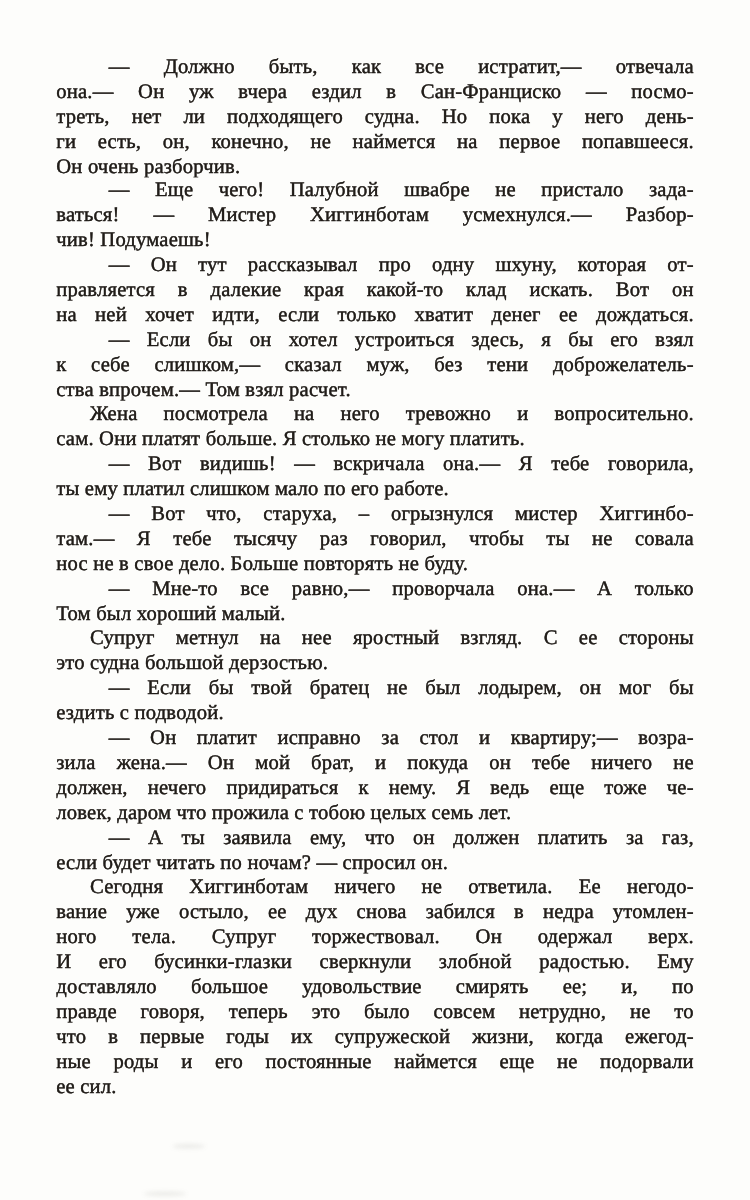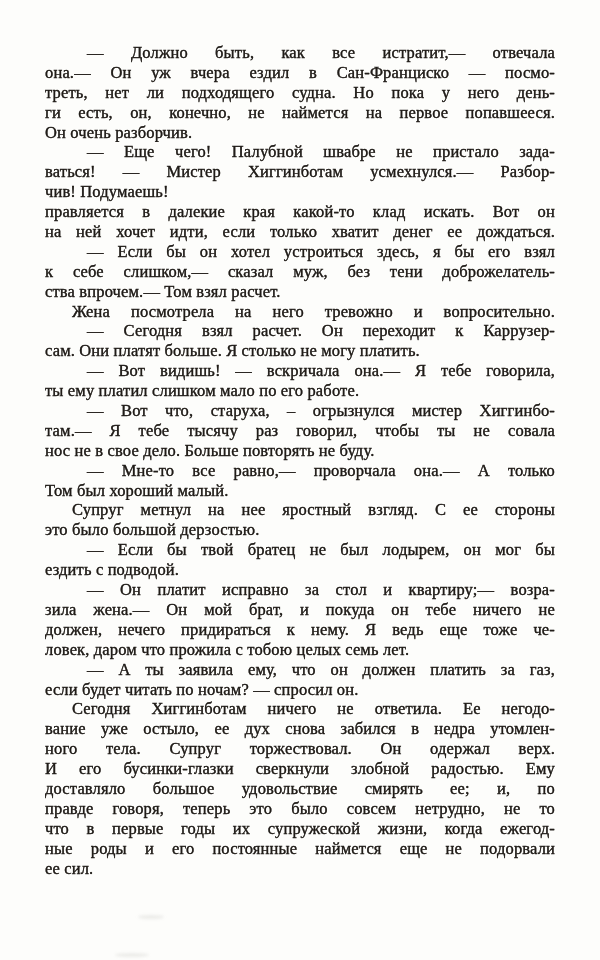--- a/index.html
+++ b/index.html
@@ -54,51 +54,51 @@
         <div class="ln">треть, нет ли подходящего судна. Но пока у него день-</div>
         <div class="ln">ги есть, он, конечно, не наймется на первое попавшееся.</div>
         <div class="ln lastline">Он очень разборчив.</div>
       </div>
       <div class="para dialogue">
         <div class="ln firstline">— Еще чего! Палубной швабре не пристало зада-</div>
         <div class="ln">ваться! — Мистер Хиггинботам усмехнулся.— Разбор-</div>
         <div class="ln lastline">чив! Подумаешь!</div>
       </div>
       <div class="para dialogue">
+        <div class="ln firstline">— Он тут рассказывал про одну шхуну, которая от-</div>
         <div class="ln">правляется в далекие края какой-то клад искать. Вот он</div>
         <div class="ln">на ней хочет идти, если только хватит денег ее дождаться.</div>
       </div>
       <div class="para dialogue">
         <div class="ln firstline">— Если бы он хотел устроиться здесь, я бы его взял</div>
         <div class="ln">к себе слишком,— сказал муж, без тени доброжелатель-</div>
         <div class="ln lastline">ства впрочем.— Том взял расчет.</div>
       </div>
       <div class="para plain">
         <div class="ln firstline">Жена посмотрела на него тревожно и вопросительно.</div>
       </div>
       <div class="para dialogue">
-        <div class="ln firstline">— Сегодня взял расчет. Он переходит к Каррузер-</div>
         <div class="ln lastline">сам. Они платят больше. Я столько не могу платить.</div>
       </div>
       <div class="para dialogue">
         <div class="ln firstline">— Вот видишь! — вскричала она.— Я тебе говорила,</div>
         <div class="ln lastline">ты ему платил слишком мало по его работе.</div>
       </div>
       <div class="para dialogue">
         <div class="ln firstline">— Вот что, старуха, – огрызнулся мистер Хиггинбо-</div>
         <div class="ln">там.— Я тебе тысячу раз говорил, чтобы ты не совала</div>
         <div class="ln lastline">нос не в свое дело. Больше повторять не буду.</div>
       </div>
       <div class="para dialogue">
         <div class="ln firstline">— Мне-то все равно,— проворчала она.— А только</div>
         <div class="ln lastline">Том был хороший малый.</div>
       </div>
       <div class="para plain">
         <div class="ln firstline">Супруг метнул на нее яростный взгляд. С ее стороны</div>
-        <div class="ln lastline">это было большой дерзостью.</div>
+        <div class="ln lastline">это судна большой дерзостью.</div>
       </div>
       <div class="para dialogue">
         <div class="ln firstline">— Если бы твой братец не был лодырем, он мог бы</div>
         <div class="ln lastline">ездить с подводой.</div>
       </div>
       <div class="para dialogue">
         <div class="ln firstline">— Он платит исправно за стол и квартиру;— возра-</div>
         <div class="ln">зила жена.— Он мой брат, и покуда он тебе ничего не</div>
         <div class="ln">должен, нечего придираться к нему. Я ведь еще тоже че-</div>
         <div class="ln lastline">ловек, даром что прожила с тобою целых семь лет.</div>

